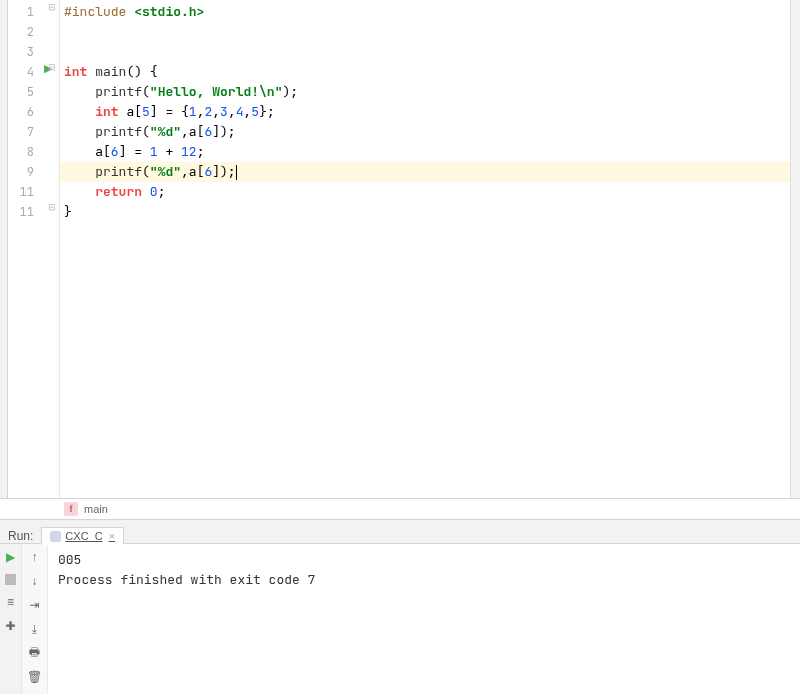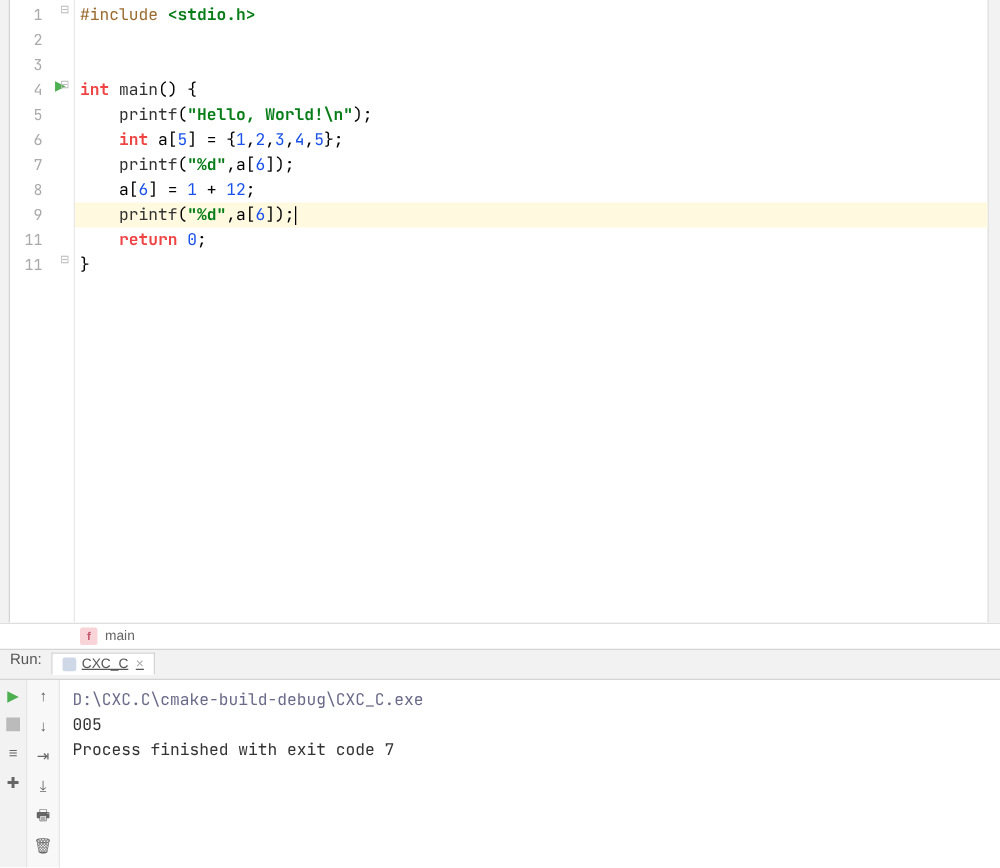--- a/index.html
+++ b/index.html
@@ -108,21 +108,21 @@
     align-items: center;
     justify-content: center;
     border-radius: 2px;
   }
   .breadcrumb-bar .crumb { color: #666; font-size: 11px; }
   .run-header {
     height: 24px;
     background: #f2f2f2;
     border-bottom: 1px solid #d4d4d4;
     display: flex;
-    align-items: flex-start;
+    align-items: flex-end;
     padding-left: 8px;
     gap: 8px;
   }
   .run-header .label { color: #555; }
   .run-header .tab {
     background: #fff;
     border: 1px solid #d4d4d4;
     border-bottom: 1px solid #fff;
     padding: 2px 8px;
     font-size: 11px;
@@ -258,17 +258,16 @@
   </div>
   <div class="console-tool-col2">
     <div class="ticon">↑</div>
     <div class="ticon">↓</div>
     <div class="ticon">⇥</div>
     <div class="ticon">⤓</div>
     <div class="ticon">🖶</div>
     <div class="ticon">🗑</div>
   </div>
   <div class="console-out">
-    <div class="path">D:\CXC.C\cmake-build-debug\CXC_C.exe</div>
     <div>005</div>
     <div class="proc">Process finished with exit code 7</div>
   </div>
 </div>
 
 </body></html>

